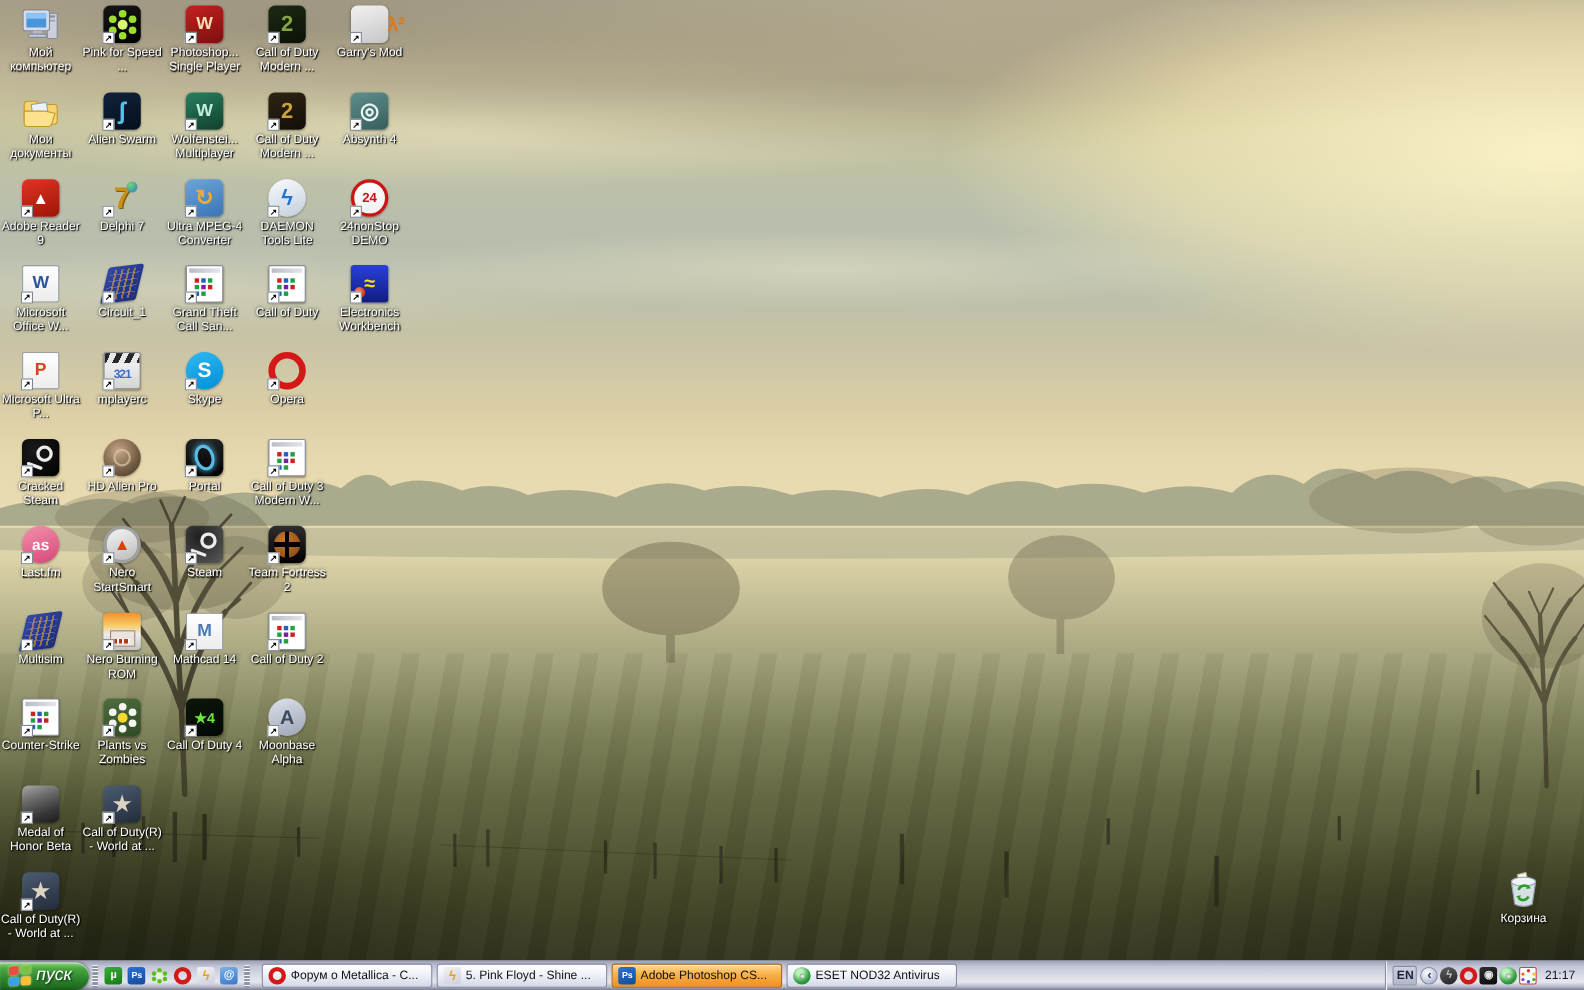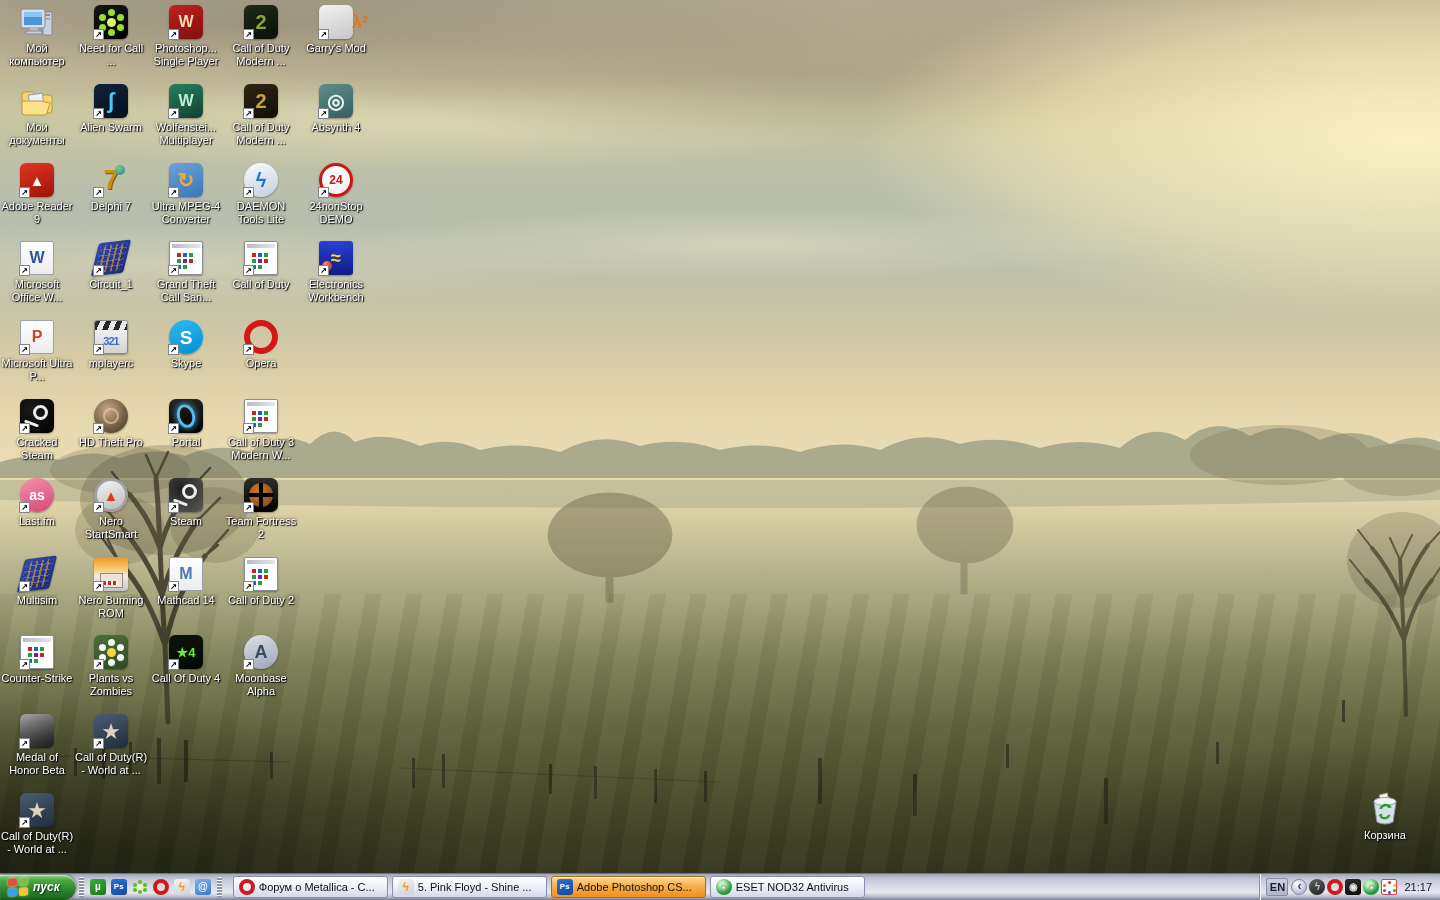--- a/index.html
+++ b/index.html
@@ -68,21 +68,21 @@
   .delphi .g{font-size:27px;color:#c89018;text-shadow:1px 1px 0 #7c5c08}
   .delphi::after{content:"";position:absolute;top:2px;right:3px;width:10px;height:10px;border-radius:50%;background:radial-gradient(circle at 35% 30%,#70d870,#2878c8)}
   .spec-svg{position:absolute;inset:0}
   
   .taskbar{position:absolute;left:0;right:0;bottom:0;height:27px;display:flex;align-items:center;
     background:linear-gradient(180deg,#9fa3bc 0%,#c3c6d6 18%,#dcdee8 55%,#e6e7ee 72%,#b8bbcb 88%,#767a90 100%);
     border-top:1px solid #6f7387}
   .start{height:25px;margin:1px 0 1px 0;padding:0 16px 0 8px;display:flex;align-items:center;gap:5px;cursor:pointer;flex:none;
     background:linear-gradient(180deg,#8fd47c 0%,#4aa83f 22%,#2f8a2f 55%,#1f6b1f 90%,#175717 100%);
     border-radius:0 14px 14px 0;box-shadow:inset 0 1px 1px rgba(255,255,255,.55),1px 0 3px rgba(0,0,0,.45)}
-  .start-label{color:#fff;font-weight:bold;font-style:italic;font-size:12px;text-shadow:1px 1px 2px rgba(0,0,0,.7);padding-bottom:1px}
+  .start-label{color:#fff;font-weight:normal;font-style:italic;font-size:16px;text-shadow:1px 1px 2px rgba(0,0,0,.7);padding-bottom:1px}
   .winflag{position:relative;width:20px;height:18px;display:inline-block;transform:skewY(-4deg)}
   .winflag span{position:absolute;width:9px;height:8px;border-radius:2px;box-shadow:0 0 2px rgba(255,255,255,.8)}
   .wf-r{left:0;top:0;background:#e84c3c}.wf-g{right:0;top:0;background:#7cc143}
   .wf-b{left:0;bottom:0;background:#3ca0e8}.wf-y{right:0;bottom:0;background:#f8c034}
   .ql-handle{width:5px;height:21px;margin:0 3px;flex:none;cursor:pointer;
     background:repeating-linear-gradient(180deg,#fdfdfe 0 1px,#8e92a8 1px 3px);border-radius:2px}
   .quicklaunch{display:flex;align-items:center;gap:5px;padding:0 3px;flex:none}
   .taskbtns{display:flex;align-items:center;gap:4px;margin-left:8px;flex:1;min-width:0}
   .tbtn{width:155px;height:22px;display:flex;align-items:center;gap:4px;padding:0 5px;cursor:pointer;flex:none;
     background:linear-gradient(180deg,#ffffff 0%,#f2f4fa 40%,#d4d8e8 100%);
@@ -201,21 +201,21 @@
         </span>
         <span class="dlabel">Мой компьютер</span>
       </div>
       <div class="dicon" style="left: 73px; top: 5px;">
         <span class="tilebox">
           <span class="t fl-lime" style="background: linear-gradient(160deg, rgb(22, 22, 22), rgb(0, 0, 0));">
             <span class="petals"></span>
           </span>
           <span class="shortcut-arrow">↗</span>
         </span>
-        <span class="dlabel">Need for Call ...</span>
+        <span class="dlabel">Pink for Speed ...</span>
       </div>
       <div class="dicon" style="left: 148px; top: 5px;">
         <span class="tilebox">
           <span class="t" style="background: linear-gradient(160deg, rgb(196, 32, 32), rgb(126, 15, 15));">
             <span class="g" style="color: rgb(244, 221, 176);">W</span>
           </span>
           <span class="shortcut-arrow">↗</span>
         </span>
         <span class="dlabel">Photoshop... Single Player</span>
       </div>
@@ -412,21 +412,21 @@
           <span class="t steamic" style="background: radial-gradient(circle at 35% 30%, rgb(26, 26, 26), rgb(0, 0, 0));"></span>
           <span class="shortcut-arrow">↗</span>
         </span>
         <span class="dlabel">Cracked Steam</span>
       </div>
       <div class="dicon" style="left: 73px; top: 399px;">
         <span class="tilebox">
           <span class="t hdd"></span>
           <span class="shortcut-arrow">↗</span>
         </span>
-        <span class="dlabel">HD Theft Pro</span>
+        <span class="dlabel">HD Alien Pro</span>
       </div>
       <div class="dicon" style="left: 148px; top: 399px;">
         <span class="tilebox">
           <span class="t portal"></span>
           <span class="shortcut-arrow">↗</span>
         </span>
         <span class="dlabel">Portal</span>
       </div>
       <div class="dicon" style="left: 223px; top: 399px;">
         <span class="tilebox">

